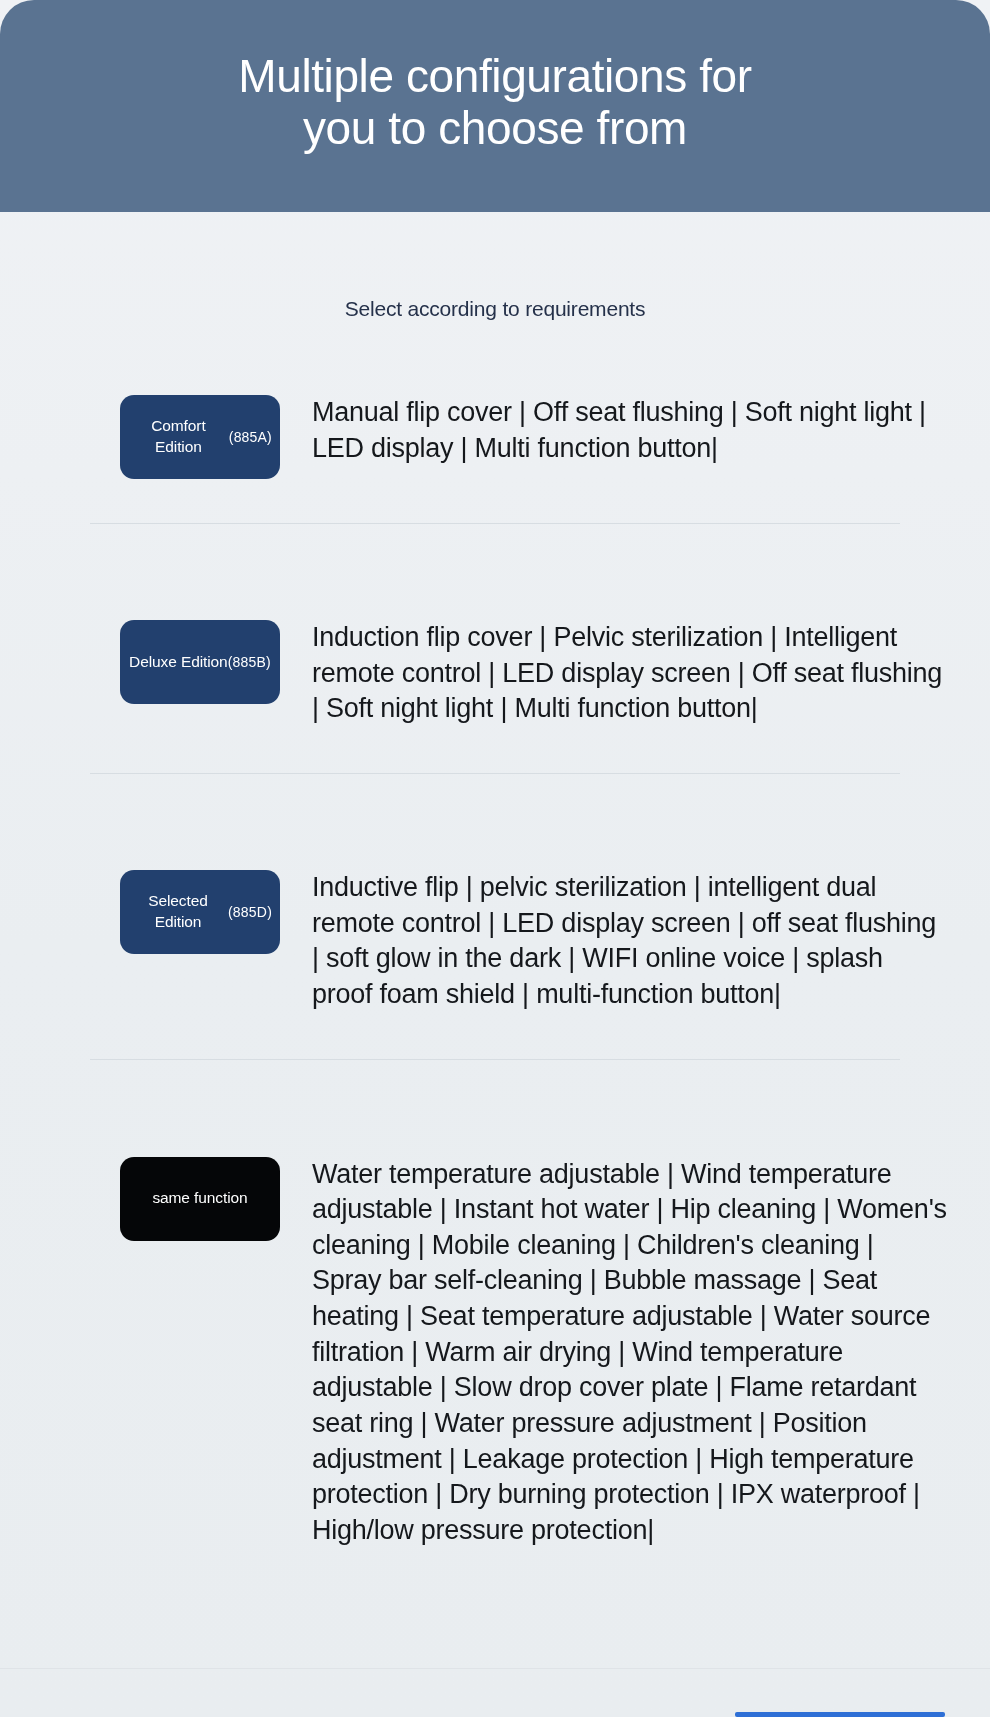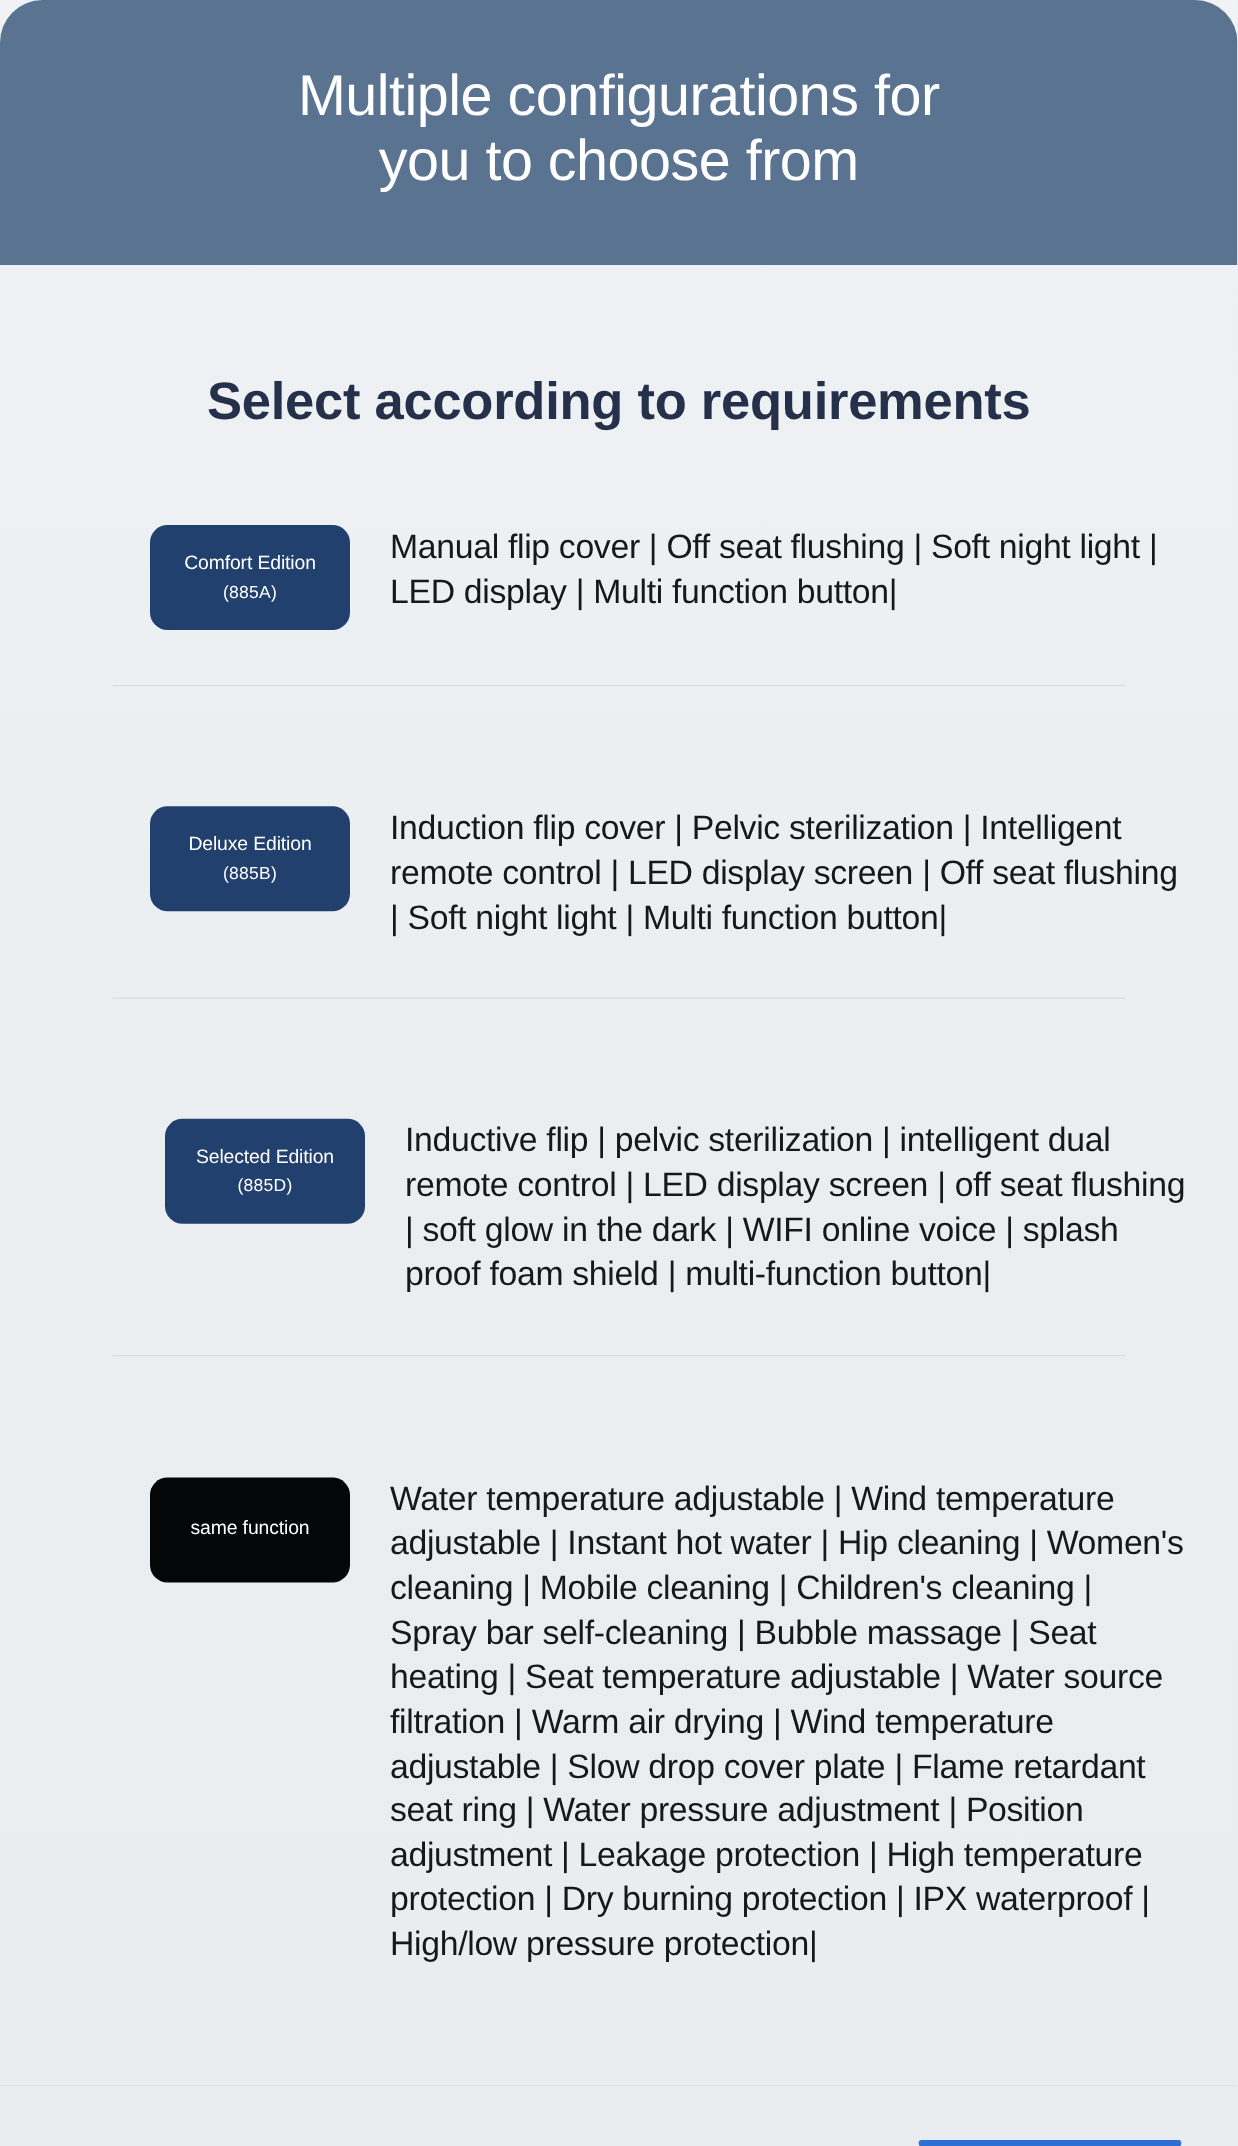--- a/index.html
+++ b/index.html
@@ -49,23 +49,23 @@
     padding-bottom: 6px;
   }
 
   
   .section-head {
     text-align: center;
     padding-top: 84px;
   }
   .section-title {
     color: #25314a;
-    font-size: 42px;
+    font-size: 21px;
     line-height: 1.2;
-    font-weight: 700;
+    font-weight: 400;
     letter-spacing: -0.2px;
   }
   .section-sub {
     margin-top: 24px;
     color: #2a3550;
     font-size: 11.5px;
     line-height: 1.3;
     font-weight: 400;
     letter-spacing: 0.1px;
   }
@@ -92,21 +92,20 @@
   }
 
   .badge {
     flex: 0 0 auto;
     width: 160px;
     min-height: 84px;
     border-radius: 14px;
     background: #22406e;
     color: #ffffff;
     display: flex;
-    flex-direction: column;
     align-items: center;
     justify-content: center;
     text-align: center;
     box-sizing: border-box;
     padding: 10px 8px;
   }
   .badge.dark {
     background: #050608;
   }
   .badge-name {
@@ -130,21 +129,21 @@
     font-size: 27px;
     line-height: 1.32;
     font-weight: 400;
     letter-spacing: -0.25px;
     word-break: normal;
   }
 
   
   .row-1 { margin-top: 74px; }
   .row-2 { margin-top: 96px; align-items: center; }
-  .row-3 { margin-top: 96px; padding-left: 12px; }
+  .row-3 { margin-top: 96px; }
   .row-4 { margin-top: 97px; }
 
   .divider {
     height: 1px;
     background: #d7dde2;
     margin: 0 auto;
     width: 810px;
   }
   .div-1 { margin-top: 44px; }
   .div-2 { margin-top: 46px; }

